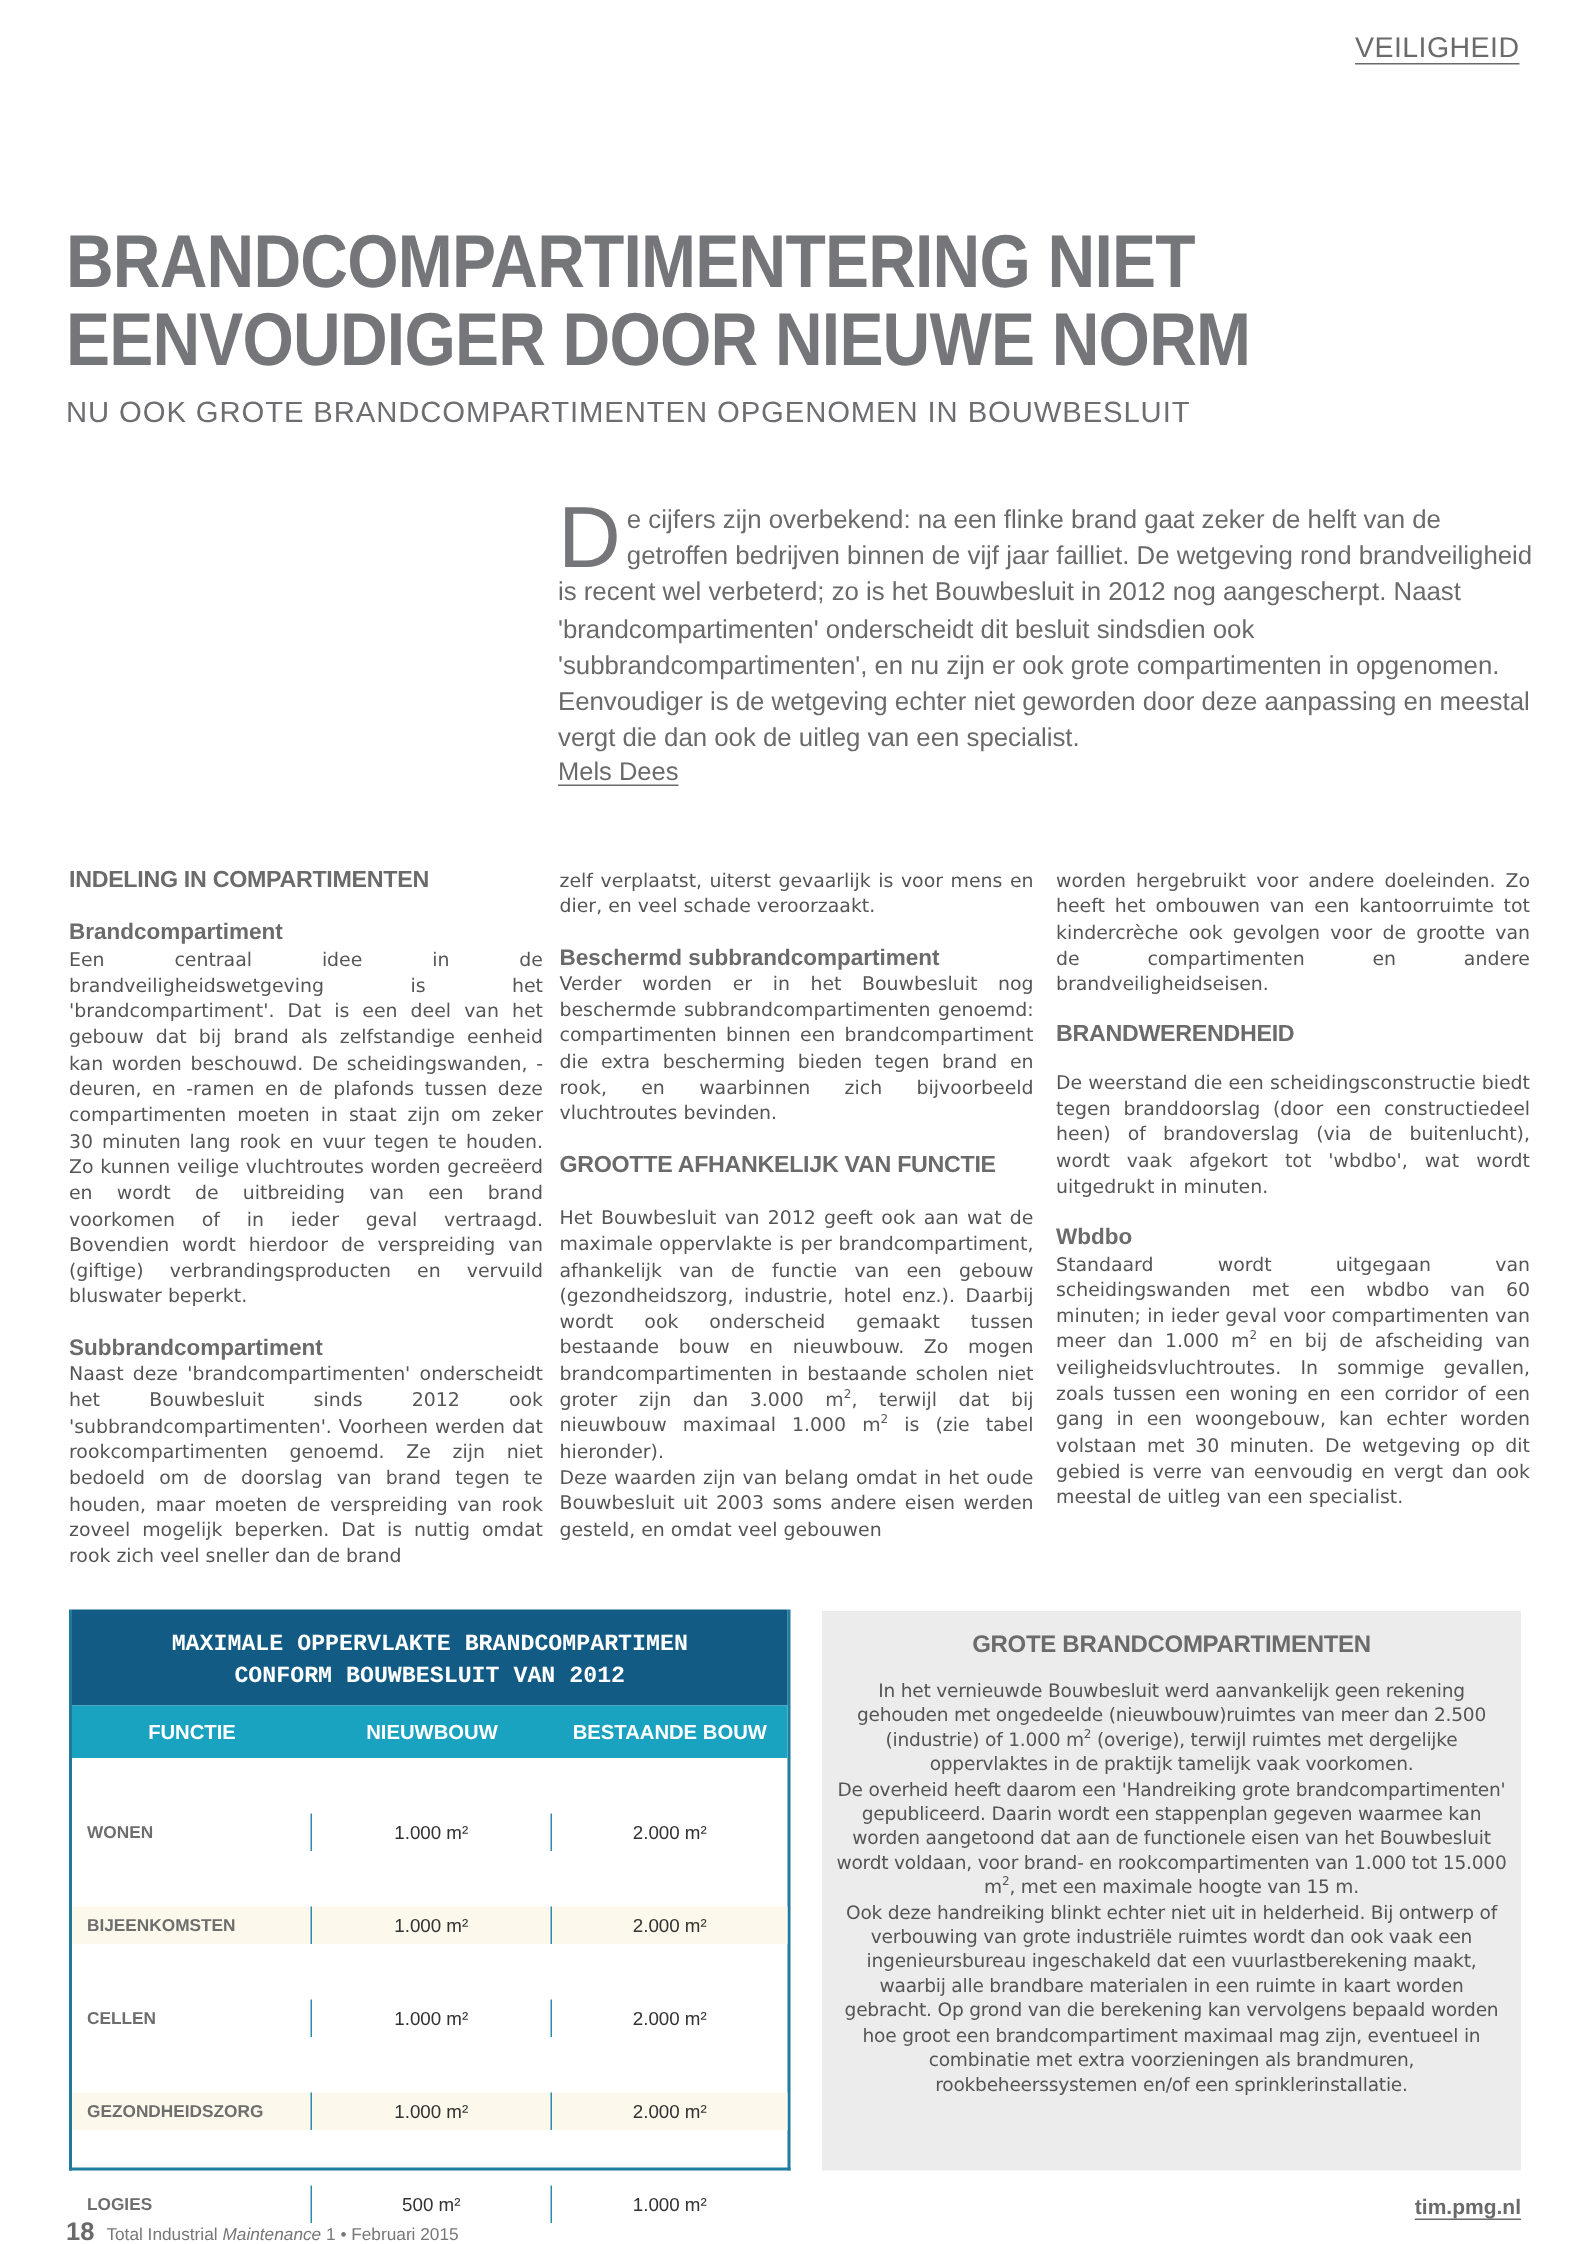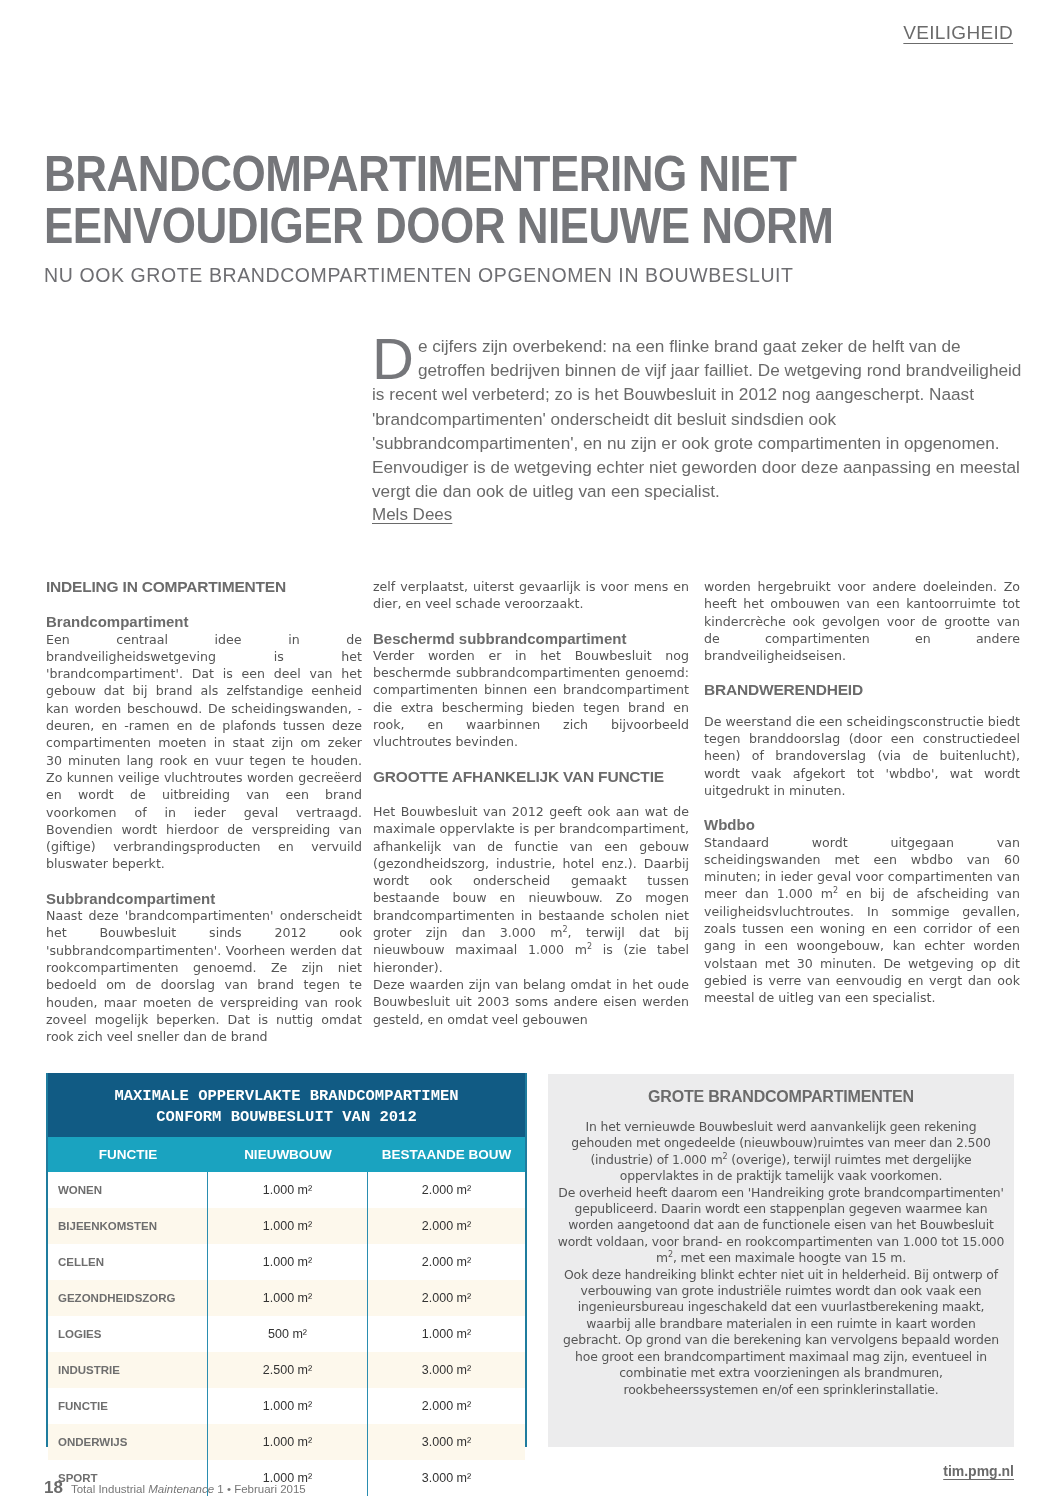--- a/index.html
+++ b/index.html
@@ -70,21 +70,21 @@
     font-size: 15.5px; line-height: 21px; padding: 13px 4px 10px 4px; height: 64px;
   }
   .table-head {
     display: flex; background: #1aa3c0; height: 35px; align-items: center;
     color: #ffffff; font-family: "Liberation Sans", sans-serif; font-weight: bold; font-size: 13.5px;
   }
   .table-head div { text-align: center; }
   .c1 { width: 160px; }
   .c2 { width: 160px; }
   .c3 { width: 157px; }
-  .trow { display: flex; height: 36px; align-items: center; font-family: "Liberation Sans", sans-serif; }
+  .trow { display: flex; height: 25px; align-items: center; font-family: "Liberation Sans", sans-serif; margin-top: 37px; }
   .trow:nth-child(even) { background: #fdf8ec; }
   .trow .c1 { padding-left: 10px; font-weight: bold; font-size: 11.5px; color: #6e6e6e; border-right: 1.5px solid #2a8db0; height: 100%; display: flex; align-items: center; }
   .trow .c2 { text-align: center; font-size: 12.5px; color: #333; border-right: 1.5px solid #2a8db0; height: 100%; display: flex; align-items: center; justify-content: center; }
   .trow .c3 { text-align: center; font-size: 12.5px; color: #333; height: 100%; display: flex; align-items: center; justify-content: center; }
 
   
   .side-box {
     position: absolute; left: 548px; top: 1074px; width: 466px; height: 373px;
     background: #ececed; padding: 14px 8px 0 8px;
   }

